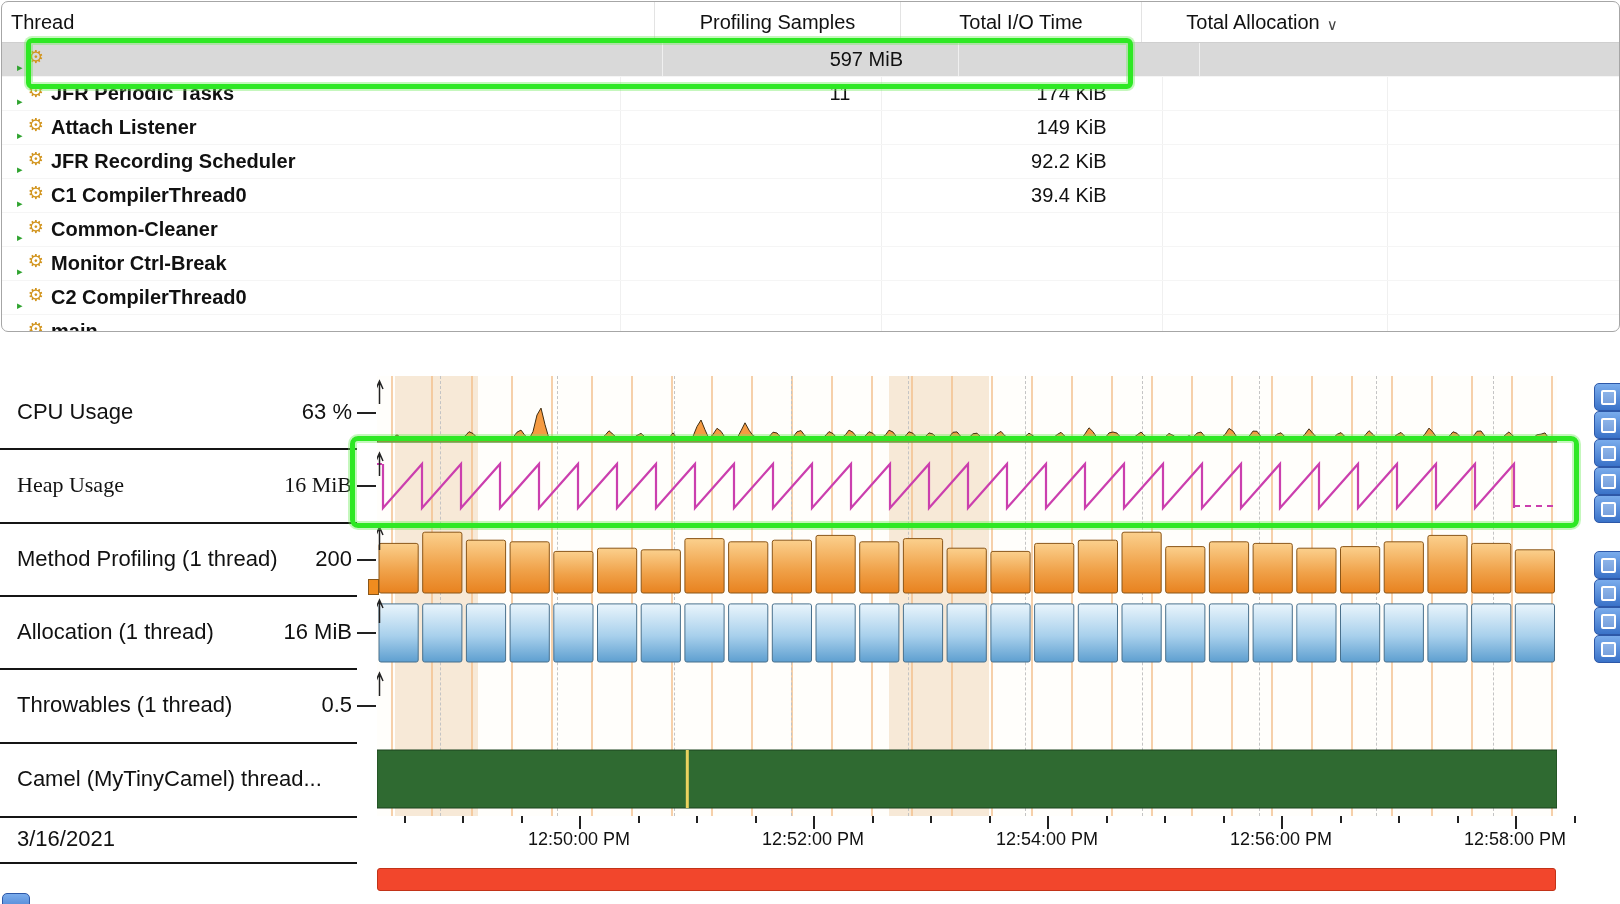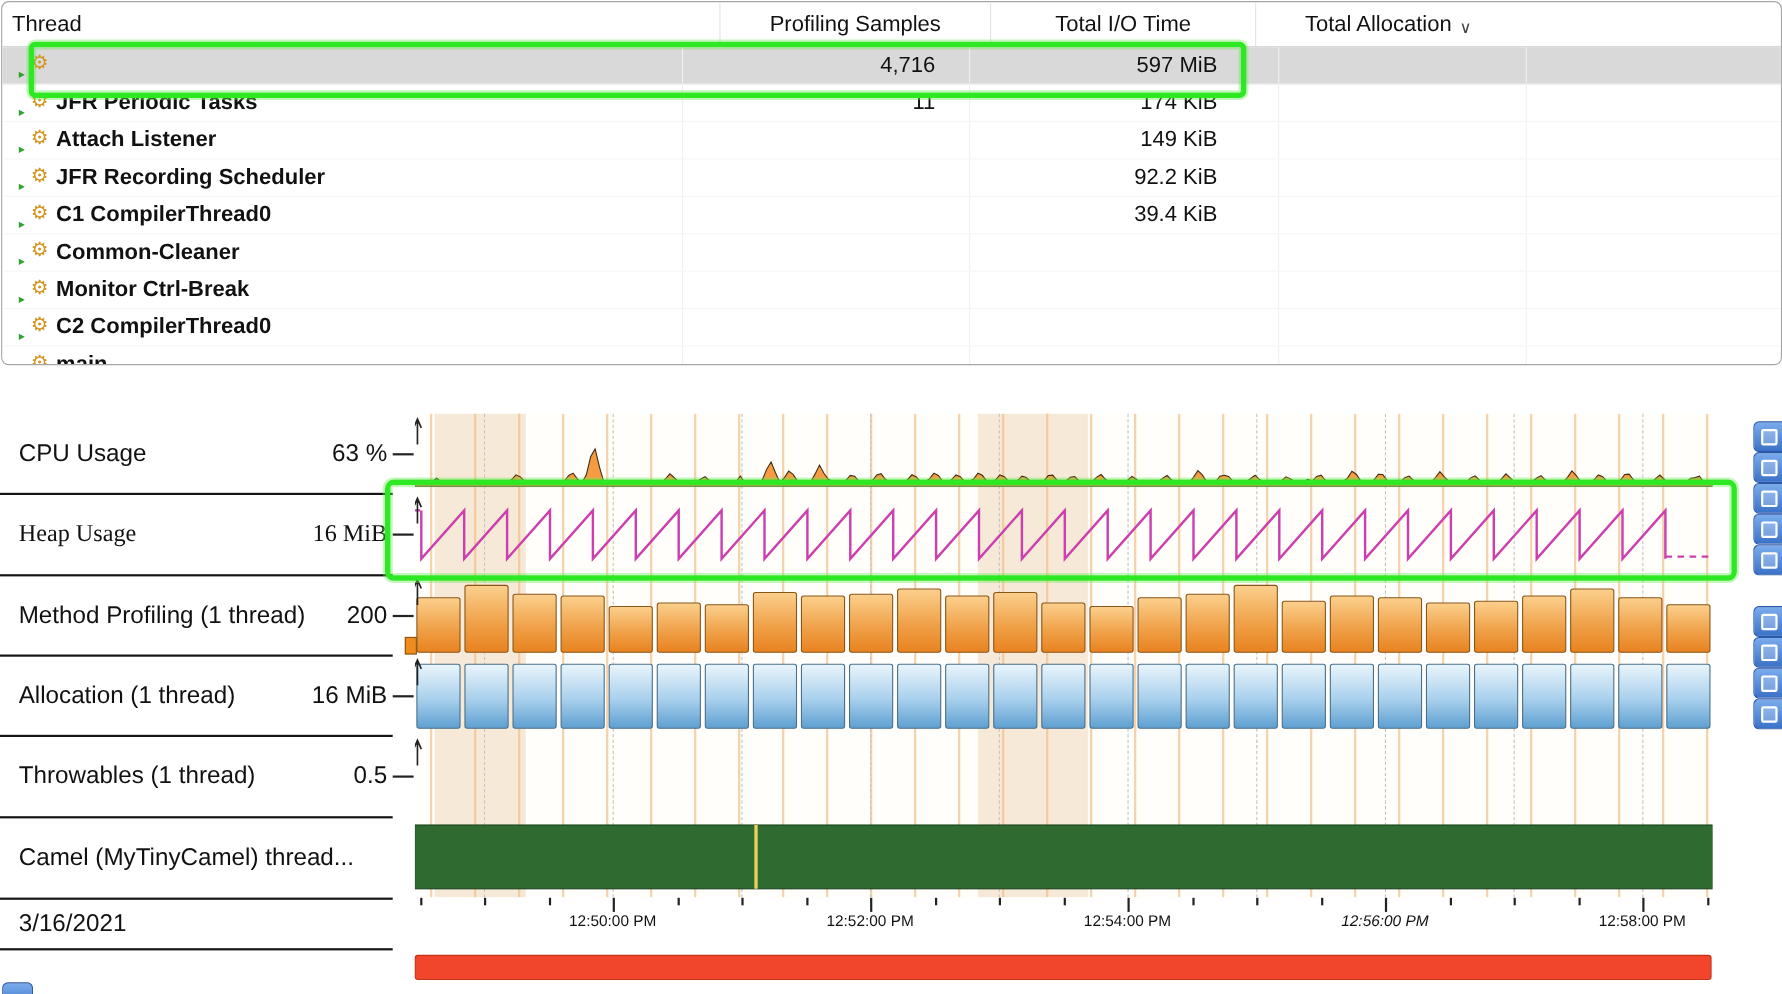--- a/index.html
+++ b/index.html
@@ -33,21 +33,21 @@
   .lbl-cell{position:absolute;left:0;width:357px;border-bottom:2px solid #151515;font-size:22px}
   .lbl-text{position:absolute;left:17px;top:50%;transform:translateY(-50%);white-space:nowrap;
             max-width:335px;overflow:hidden;text-overflow:ellipsis}
   .axis-val{position:absolute;right:5px;top:50%;transform:translateY(-50%)}
   .vtick{position:absolute;left:357px;width:19px;height:0;border-top:2px solid #222}
   .lanes{position:absolute;left:377px;top:0;width:1180px;height:440px;overflow:hidden;background:#fffefb}
   .band{position:absolute;top:0;height:440px}
   .oline{position:absolute;top:0;height:440px;width:2px;background:rgba(242,188,135,.7)}
   .dline{position:absolute;top:0;height:440px;width:0;border-left:1px dashed #c4c4c4}
   .lane-svg{position:absolute;left:0}
-  .axis-row{position:absolute;left:377px;top:440px;width:1180px;height:46px;overflow:hidden;font-size:14px;background:#fff}
+  .axis-row{position:absolute;left:399px;top:440px;width:1180px;height:46px;overflow:hidden;font-size:18px;background:#fff}
   .tick{position:absolute;top:0;width:0;border-left:2px solid #222}
   .tlabel{position:absolute;top:13px;width:190px;text-align:center;white-space:nowrap}
   .scrollbar{position:absolute;left:377px;top:492px;width:1177px;height:21px;background:#f2462c;
              border:1px solid #c23318;border-radius:3px}
   .partial-bar{position:absolute;left:368px;top:203px;width:9px;height:14px;background:#ef8c1f;border:1px solid #8a5618}
   .rbtn{position:absolute;left:1594px;width:30px;height:26px;border:1px solid #2d58a8;border-radius:5px;
         background:linear-gradient(#7aacec,#3a72c8)}
   .rbtn::after{content:"";position:absolute;left:6px;top:6px;width:11px;height:11px;border:2px solid #fff;
         border-radius:2px;background:rgba(255,255,255,.25)}
   .corner-btn{position:absolute;left:2px;top:893px;width:26px;height:22px;border:1px solid #2d58a8;border-radius:5px;
@@ -78,23 +78,20 @@
       <span class="sort">∨</span>
     </div>
   </div>
   <div id="thread-rows">
       <div class="trow selected">
         <div class="cell c-thread">
           <span class="ticon">
             <span class="gear">⚙</span>
             <span class="arrow">▸</span>
           </span>
-        </div>
-        <div class="cell c-samples">
-          <span class="val">4,716</span>
         </div>
         <div class="cell c-alloc">
           <span class="val">597 MiB</span>
         </div>
         <div class="cell c-io">
           <span class="val"></span>
         </div>
         <div class="cell c-block">
           <span class="val"></span>
         </div>
@@ -456,21 +453,21 @@
       <div class="tick" style="left: 823.5px; height: 7px;"></div>
       <div class="tick" style="left: 882px; height: 13px;"></div>
       <div class="tick" style="left: 940.5px; height: 7px;"></div>
       <div class="tick" style="left: 999px; height: 7px;"></div>
       <div class="tick" style="left: 1057.5px; height: 7px;"></div>
       <div class="tick" style="left: 1116px; height: 13px;"></div>
       <div class="tick" style="left: 1174.5px; height: 7px;"></div>
       <div class="tlabel" style="left: 85px;">12:50:00 PM</div>
       <div class="tlabel" style="left: 319px;">12:52:00 PM</div>
       <div class="tlabel" style="left: 553px;">12:54:00 PM</div>
-      <div class="tlabel" style="left: 787px; font-style: italic;">12:56:00 PM</div>
+      <div class="tlabel" style="left: 787px;">12:56:00 PM</div>
       <div class="tlabel" style="left: 1021px;">12:58:00 PM</div>
     </div>
   <div class="scrollbar"></div>
   <div class="partial-bar"></div>
   <div id="right-buttons">
       <div class="rbtn" style="top: 7px;"></div>
       <div class="rbtn" style="top: 35px;"></div>
       <div class="rbtn" style="top: 63px;"></div>
       <div class="rbtn" style="top: 91px;"></div>
       <div class="rbtn" style="top: 119px;"></div>

